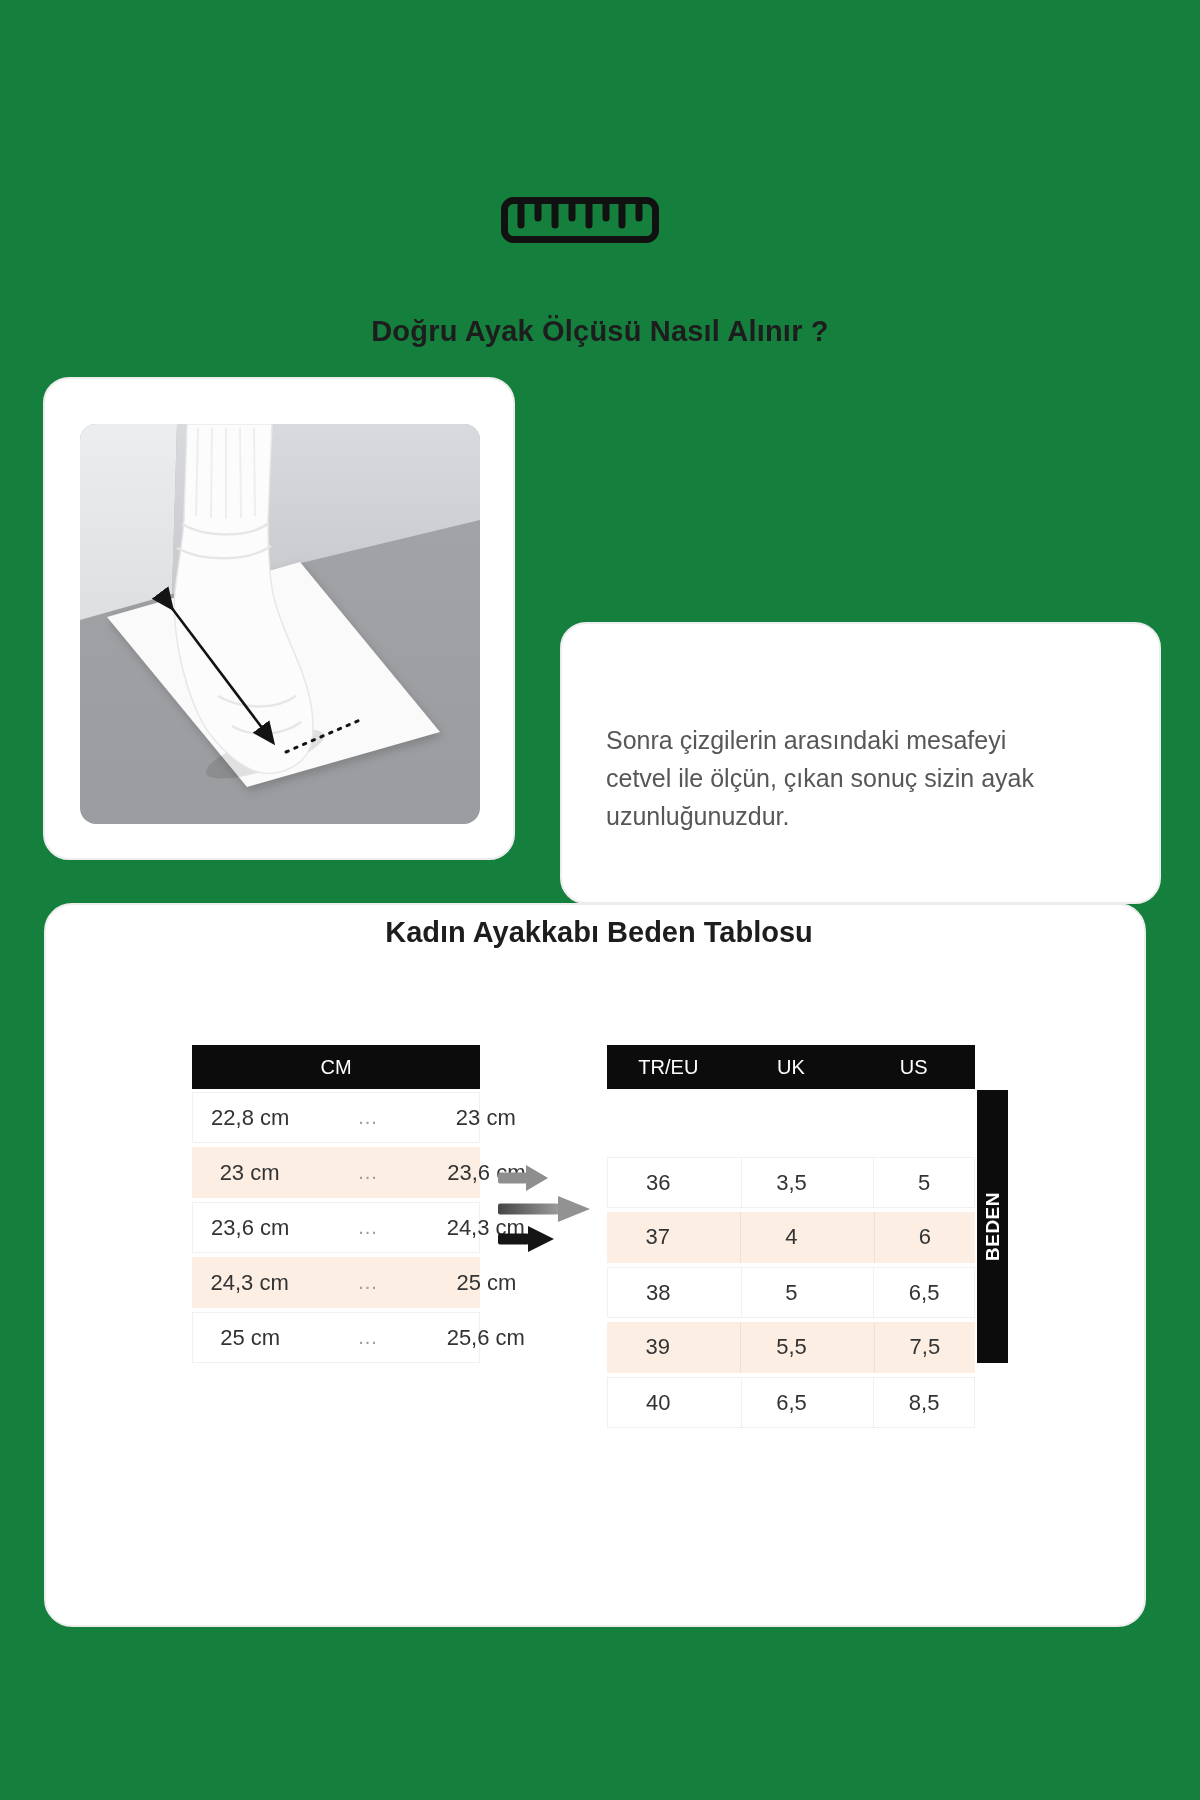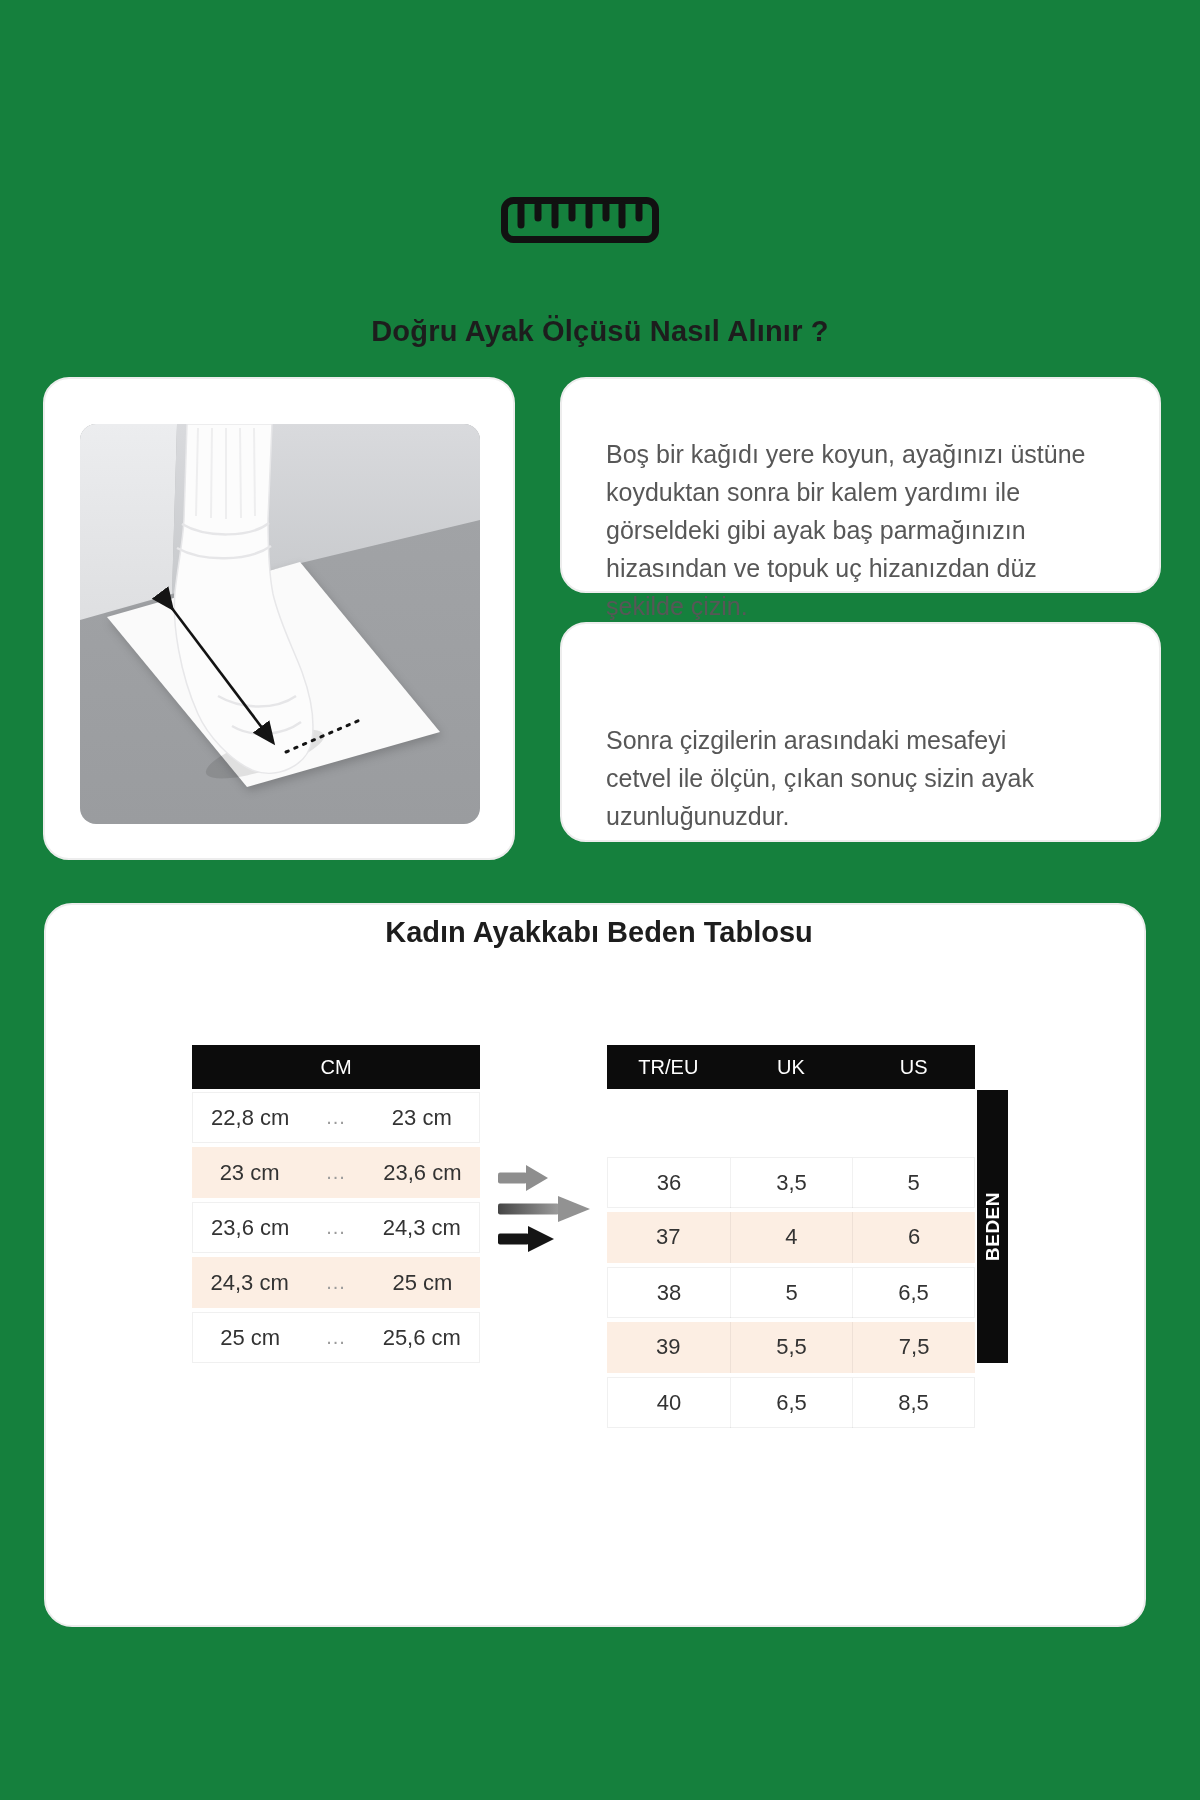--- a/index.html
+++ b/index.html
@@ -9,41 +9,41 @@
 
   
   .main-title{left:0;top:296px;width:1200px;text-align:center;
               font-size:29px;font-weight:bold;color:var(--text1,#1d1d1d);letter-spacing:.2px;}
 
   
   .card{border:2px solid var(--border,#ededed);border-radius:26px;background:#fff;}
   .img-card{left:43px;top:377px;width:472px;height:483px;}
   .photo{left:35px;top:45px;width:400px;height:400px;border-radius:16px;overflow:hidden;}
   .txt-card1{left:560px;top:377px;width:601px;height:216px;}
-  .txt-card2{left:560px;top:622px;width:601px;height:220px;}
+  .txt-card2{left:560px;top:622px;width:601px;height:282px;}
   .card-text{position:absolute;left:44px;right:30px;font-size:25px;line-height:38px;
              color:var(--text2,#575757);white-space:pre-line;}
   .t1{top:31px;} .t2{top:72px;}
 
   
   .big-card{left:44px;top:903px;width:1102px;height:724px;border:2px solid var(--border,#ededed);
             border-radius:28px;background:#fff;}
   .section-title{left:44px;top:892px;width:1102px;text-align:center;
                  font-size:29px;font-weight:bold;color:var(--text1,#1d1d1d);padding-left:8px;}
 
   .thead{background:var(--hdr,#0c0c0c);color:#fff;font-weight:normal;font-size:20px;
          display:grid;align-items:center;height:44px;text-align:center;}
   .cm-head{left:192px;top:1045px;width:288px;grid-template-columns:1fr;}
   .sz-head{left:607px;top:1045px;width:368px;grid-template-columns:repeat(3,1fr);}
 
   .rows{position:absolute;}
   .cm-rows{left:192px;top:1089px;width:288px;}
   .sz-rows{left:607px;top:1154px;width:368px;}
   .trow{box-sizing:border-box;height:51px;margin-top:4px;display:grid;align-items:center;
-        text-align:center;font-size:22px;color:#333;}
+        text-align:center;font-size:22px;color:#333;gap:32px;}
   .rows .trow:first-child{margin-top:3px;}
   .trow:nth-child(odd){background:#fff;border:1px solid #f0f0f0;}
   .trow:nth-child(even){background:var(--hl,#fceee3);}
   .cm-row{grid-template-columns:40% 20% 40%;}
   .sz-row{grid-template-columns:repeat(3,1fr);}
   .sz-row span{display:block;height:100%;line-height:50px;}
   .sz-row span + span{border-left:1px solid rgba(0,0,0,0.055);}
   .dots{color:#9b9b9b;font-size:20px;letter-spacing:1px;}
 
   .beden-bar{left:977px;top:1090px;width:31px;height:273px;background:var(--hdr,#0c0c0c);
@@ -131,27 +131,20 @@
           </marker>
         </defs>
         <line x1="91" y1="183" x2="192" y2="317" stroke="#141414" stroke-width="2.6" marker-start="url(#ah)" marker-end="url(#ah)" transform="rotate(180 141.5 250) rotate(180 141.5 250)"></line>
         <line x1="192" y1="317" x2="91" y2="183" stroke="#141414" stroke-width="0.1" marker-end="url(#ah)"></line>
 
         <line x1="206" y1="328" x2="280" y2="296" stroke="#141414" stroke-width="3" stroke-dasharray="2.5 7" stroke-linecap="round"></line>
       </svg>
     </div>
   </div>
 
-  <div class="abs card txt-card1">
-    <p class="card-text t1">Boş bir kağıdı yere koyun, ayağınızı üstüne
-koyduktan sonra bir kalem yardımı ile
-görseldeki gibi ayak baş parmağınızın
-hizasından ve topuk uç hizanızdan düz
-şekilde çizin.</p>
-  </div>
   <div class="abs card txt-card2">
     <p class="card-text t2">Sonra çizgilerin arasındaki mesafeyi
 cetvel ile ölçün, çıkan sonuç sizin ayak
 uzunluğunuzdur.</p>
   </div>
 
   <div class="abs big-card"></div>
   <h2 class="abs section-title">Kadın Ayakkabı Beden Tablosu</h2>
 
   <div class="abs thead cm-head">

